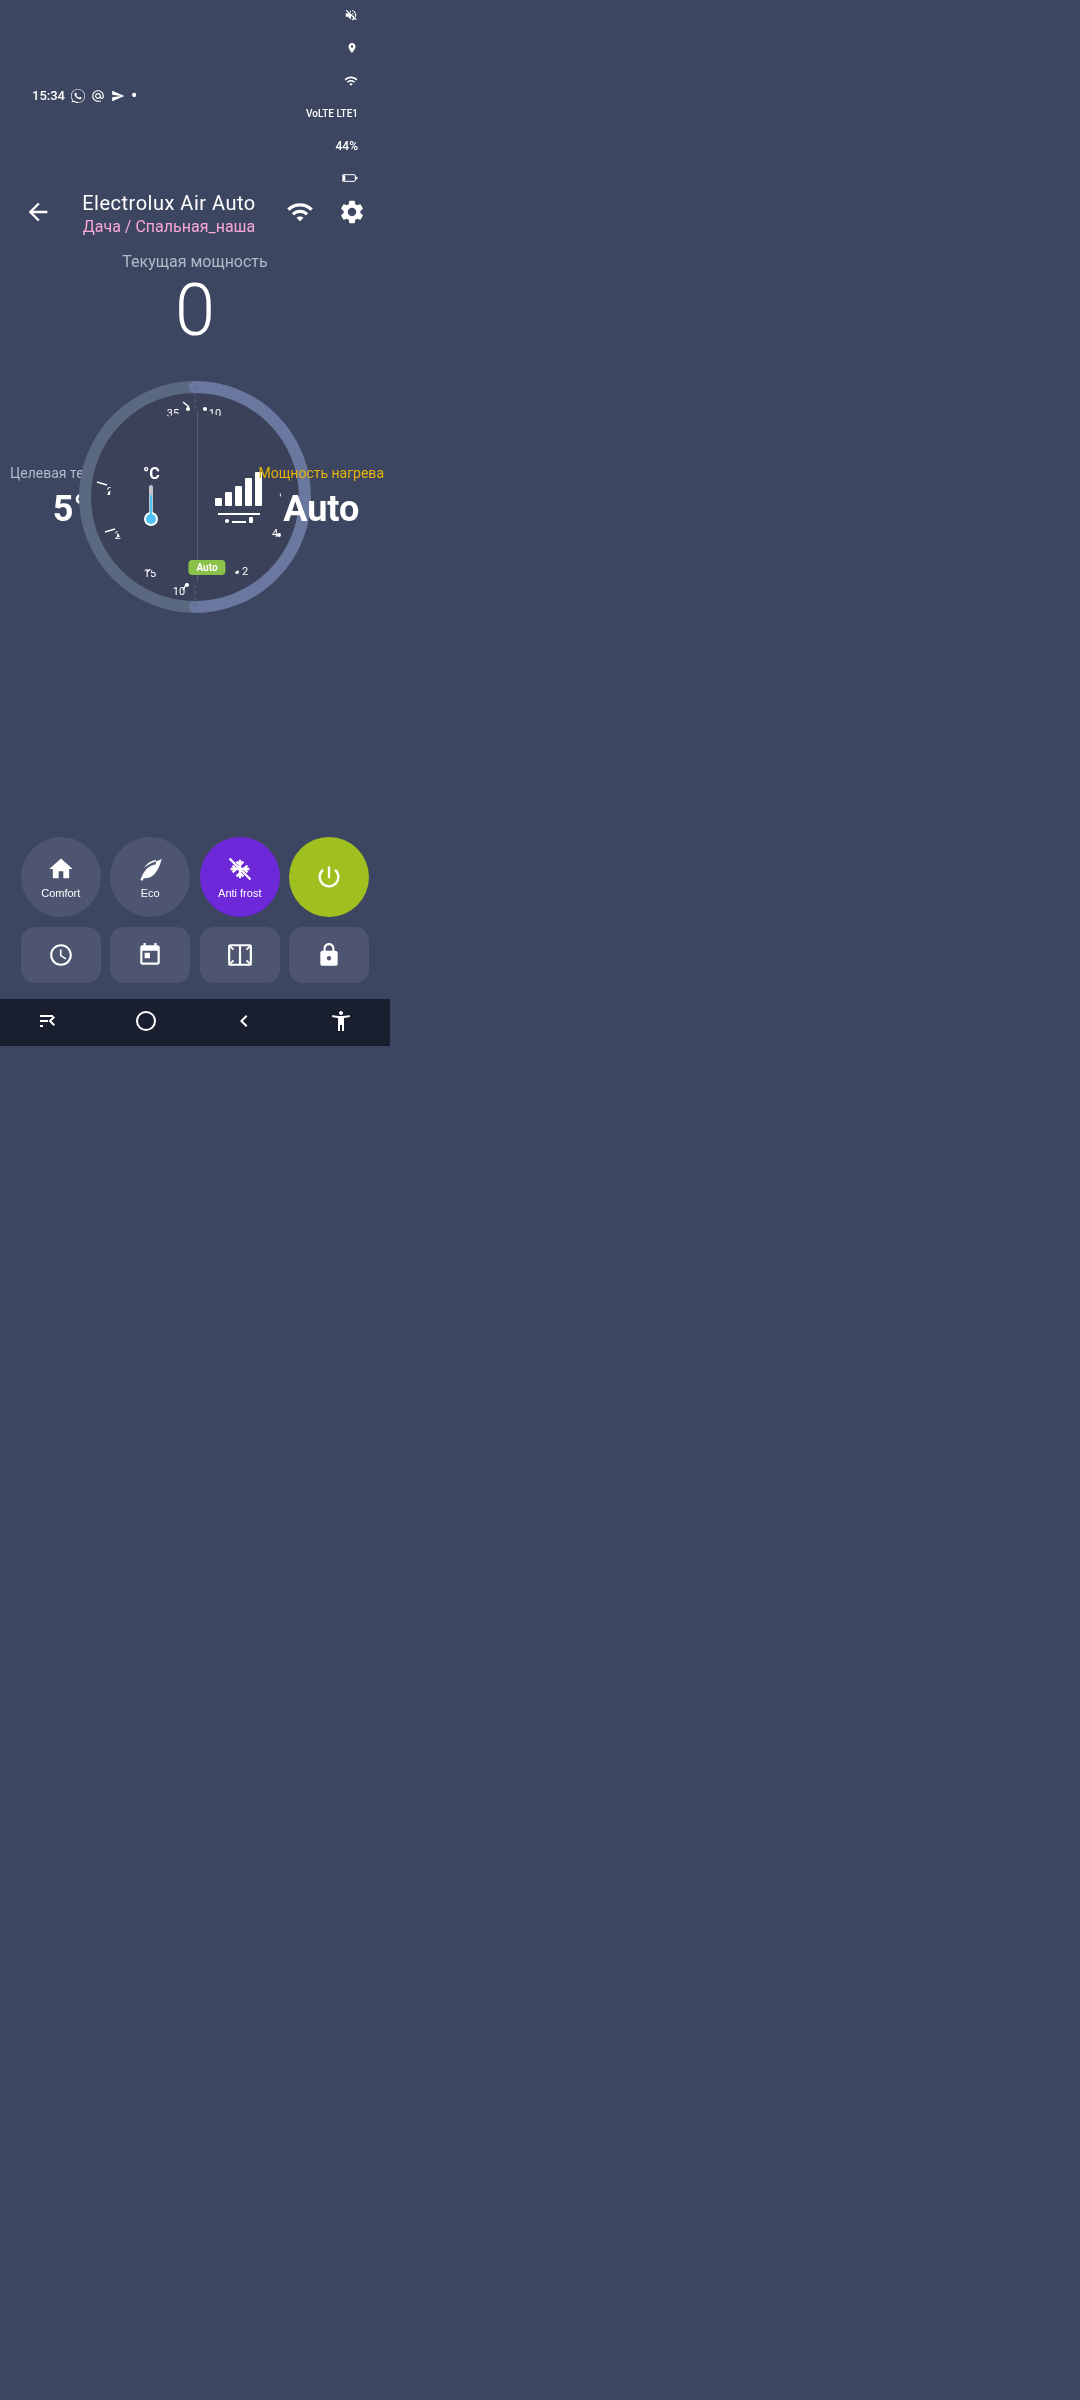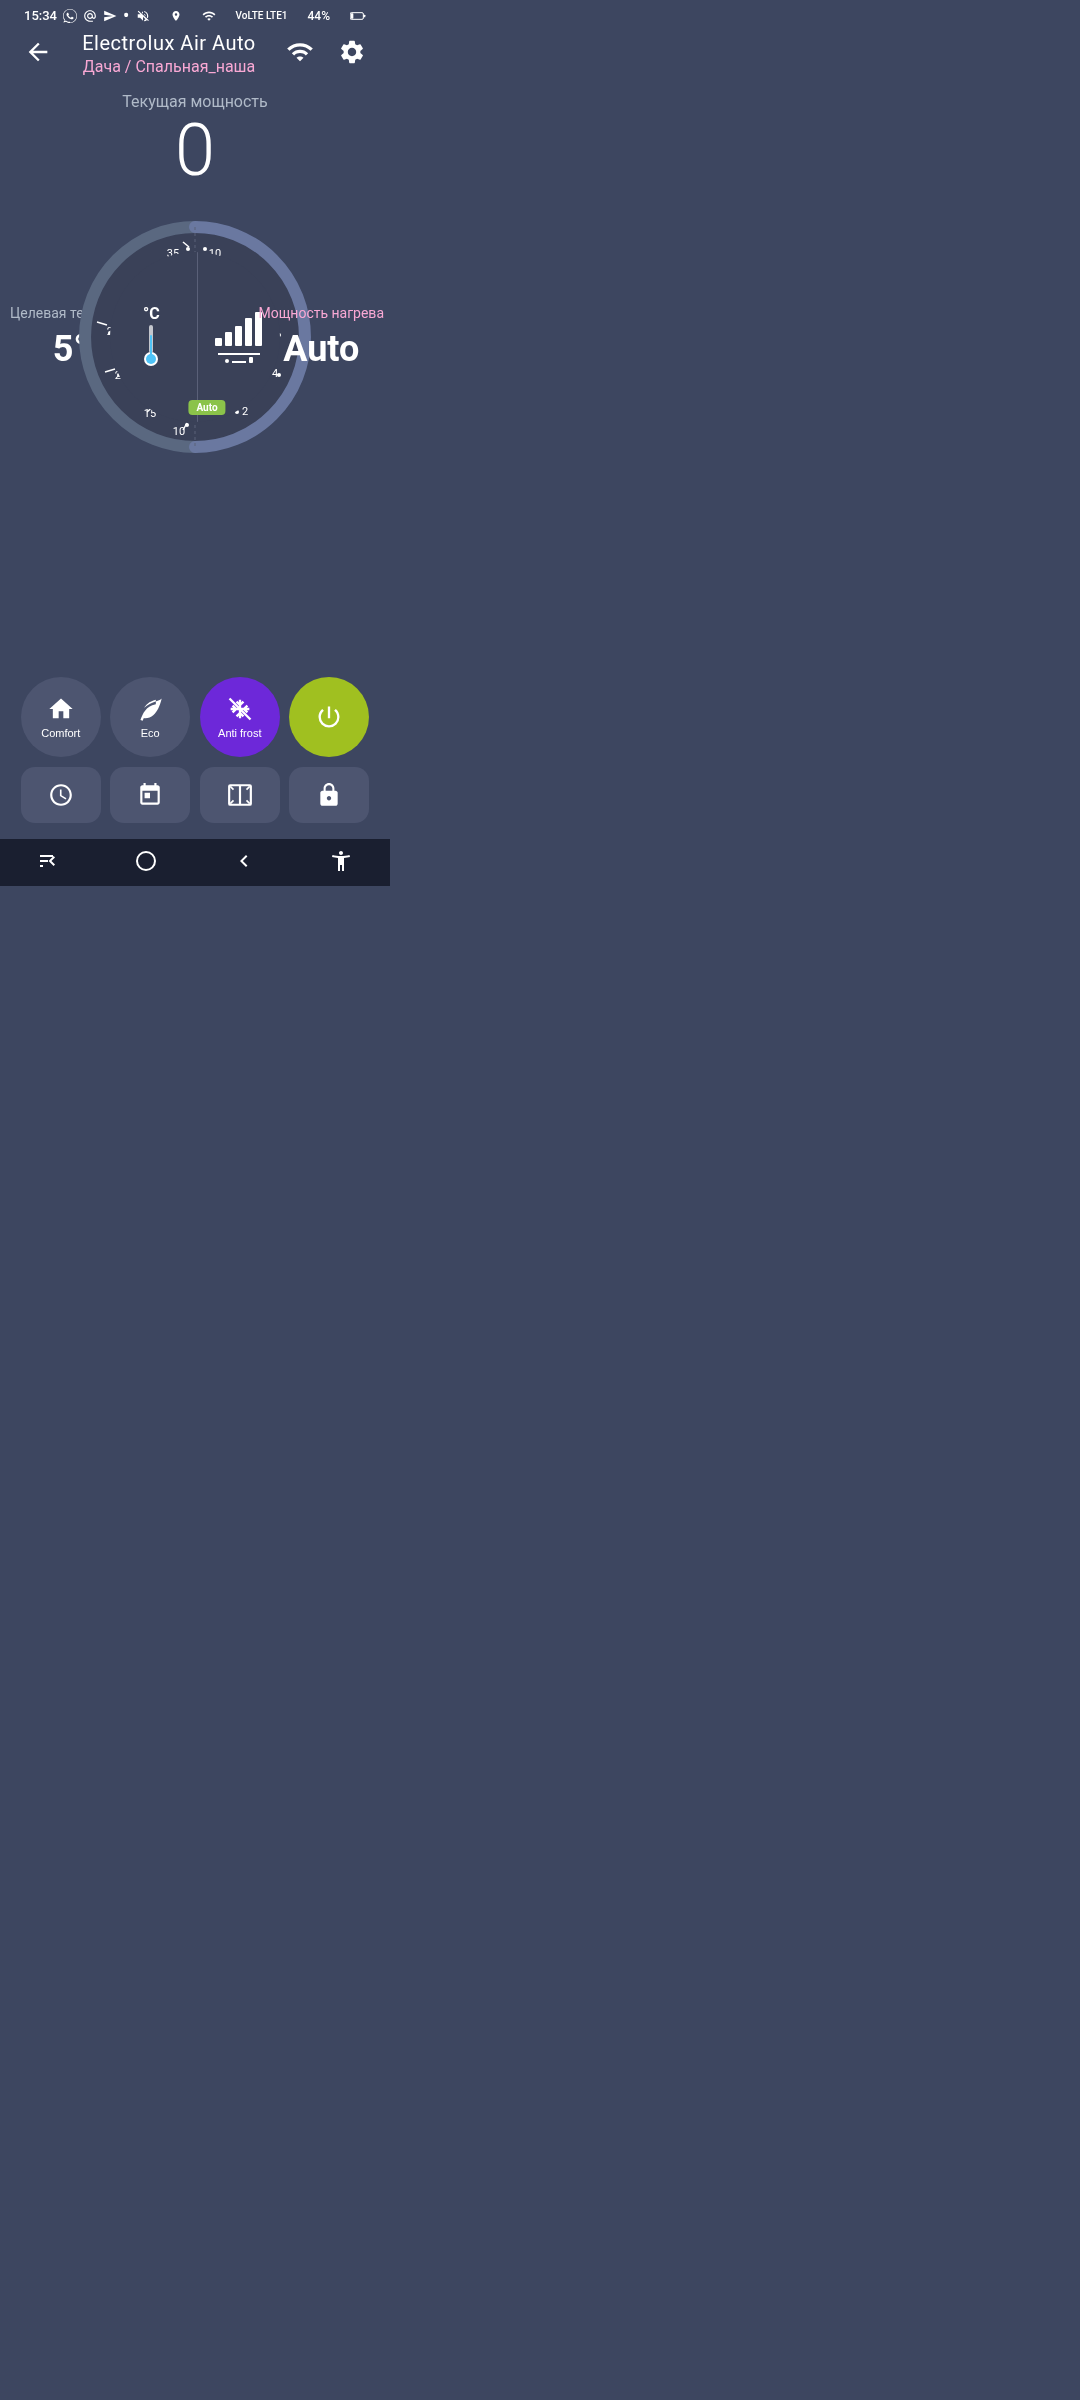--- a/index.html
+++ b/index.html
@@ -13,26 +13,26 @@
       color: #ffffff;
       overflow-x: hidden;
       position: relative;
     }
 
     
     .status-bar {
       display: flex;
       justify-content: space-between;
       align-items: center;
-      padding: 8px 24px 4px;
+      padding: 8px 32px 4px;
       font-size: 13px;
       font-weight: 500;
     }
     .status-bar-left { display: flex; align-items: center; gap: 6px; }
-    .status-bar-right { display: flex; align-items: center; gap: 20px; font-size: 12px; }
+    .status-bar-right { display: flex; align-items: flex-end; gap: 20px; font-size: 12px; flex-direction: column; }
 
     
     .header {
       display: flex;
       align-items: center;
       justify-content: space-between;
       padding: 4px 20px 8px;
     }
     .header-center { text-align: center; flex: 1; }
     .header-title { font-size: 20px; font-weight: 400; letter-spacing: 0.5px; }
@@ -376,21 +376,21 @@
       </div>
     </div>
 
     <div class="mode-dots" style="margin-top:8px;">
       <div class="mode-dot mode-dot-gray"></div>
       <div class="mode-dot mode-dot-green"></div>
     </div>
   </div>
 
   <div style="position:absolute;right:6px;top:50%;transform:translateY(-50%);text-align:center;">
-    <span style="font-size:14px;color:#f9a8d4;line-height:1.3;display:block;">Мощность нагрева</span>
+    <span style="font-size:14px;color:#eab308;line-height:1.3;display:block;">Мощность нагрева</span>
     <span style="font-size:36px;font-weight:bold;color:#fff;display:block;margin-top:6px;">Auto</span>
   </div>
 </div>
 
 <div class="middle-spacer"></div>
 
 <div class="action-row">
 
   <button class="action-btn">
     <svg viewBox="0 0 24 24" fill="white">

